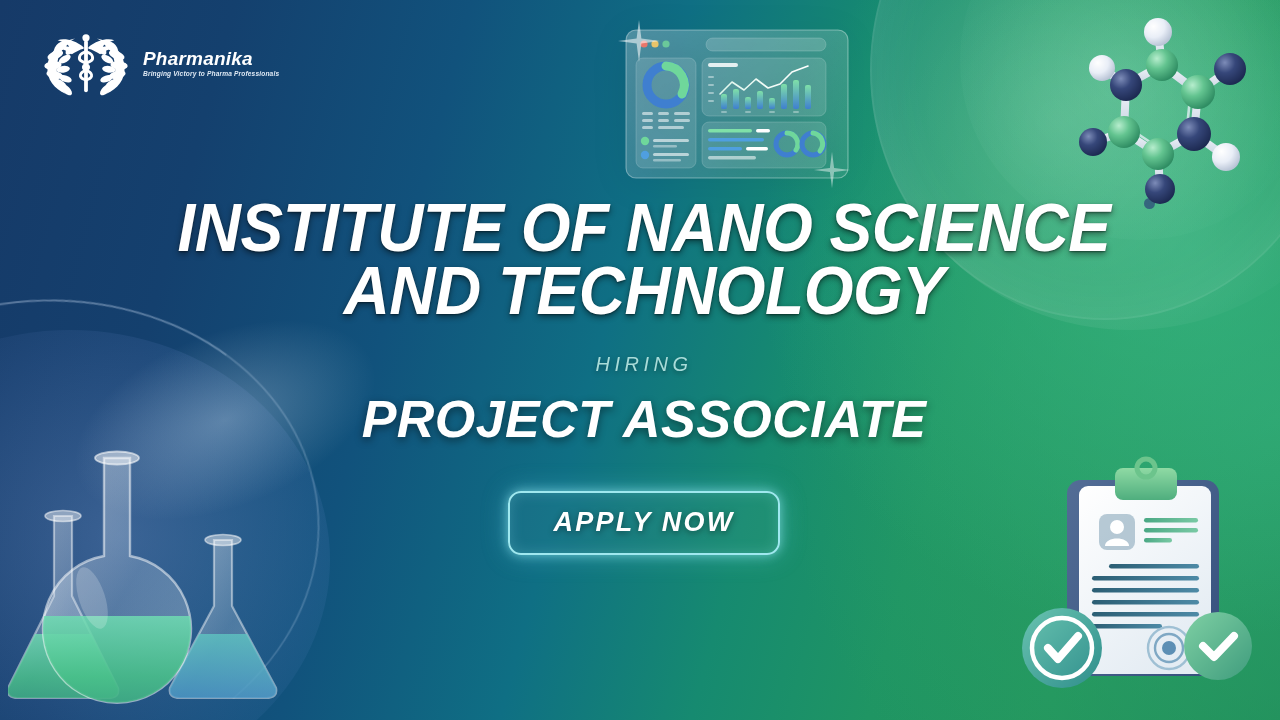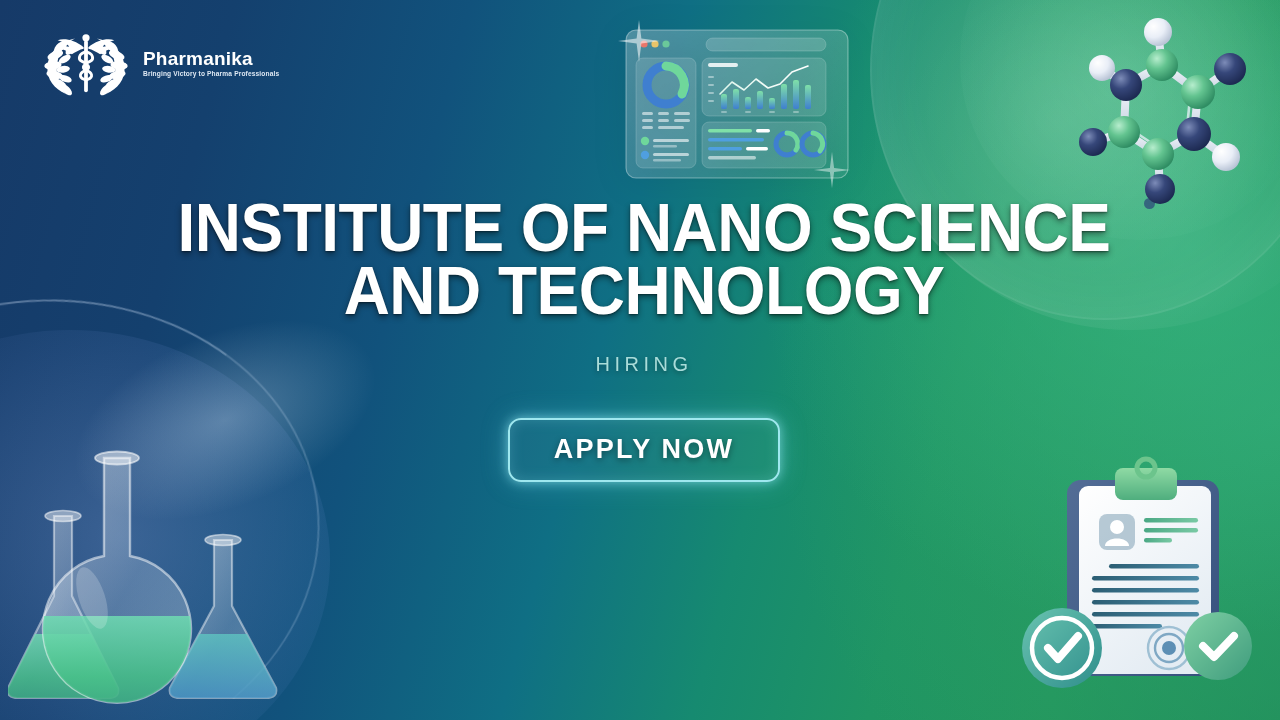--- a/index.html
+++ b/index.html
@@ -15,20 +15,21 @@
       radial-gradient(ellipse 700px 700px at 1280px 420px, #2aa06a 0%, rgba(42,160,106,0) 72%),
       linear-gradient(105deg,
         #163a68 0%,
         #14406e 16%,
         #11527c 32%,
         #0f6f84 47%,
         #168a70 60%,
         #1f9563 72%,
         #23965c 84%,
         #1f8a56 100%);
+    font-style: italic;
   }
 
   
   .blob{ position:absolute; border-radius:50%; pointer-events:none; }
   .blob-tr{
     width:520px; height:520px; right:-110px; top:-190px;
     background:radial-gradient(circle at 36% 60%, rgba(255,255,255,.17) 0%, rgba(255,255,255,.07) 42%, rgba(255,255,255,0) 66%);
   }
   .blob-tr2{
     width:360px; height:360px; right:-40px; top:-120px;
@@ -493,18 +494,19 @@
   </svg>
 
   <div id="content">
     <h1 id="org-title">
       <span>INSTITUTE OF NANO SCIENCE</span>
       <span class="l2">AND TECHNOLOGY</span>
     </h1>
 
     <div id="hiring-label">HIRING</div>
 
+    <div id="role-title">PROJECT ASSOCIATE</div>
 
 
     <div id="apply-button">APPLY NOW</div>
   </div>
 
 </div>
 
 </body></html>

